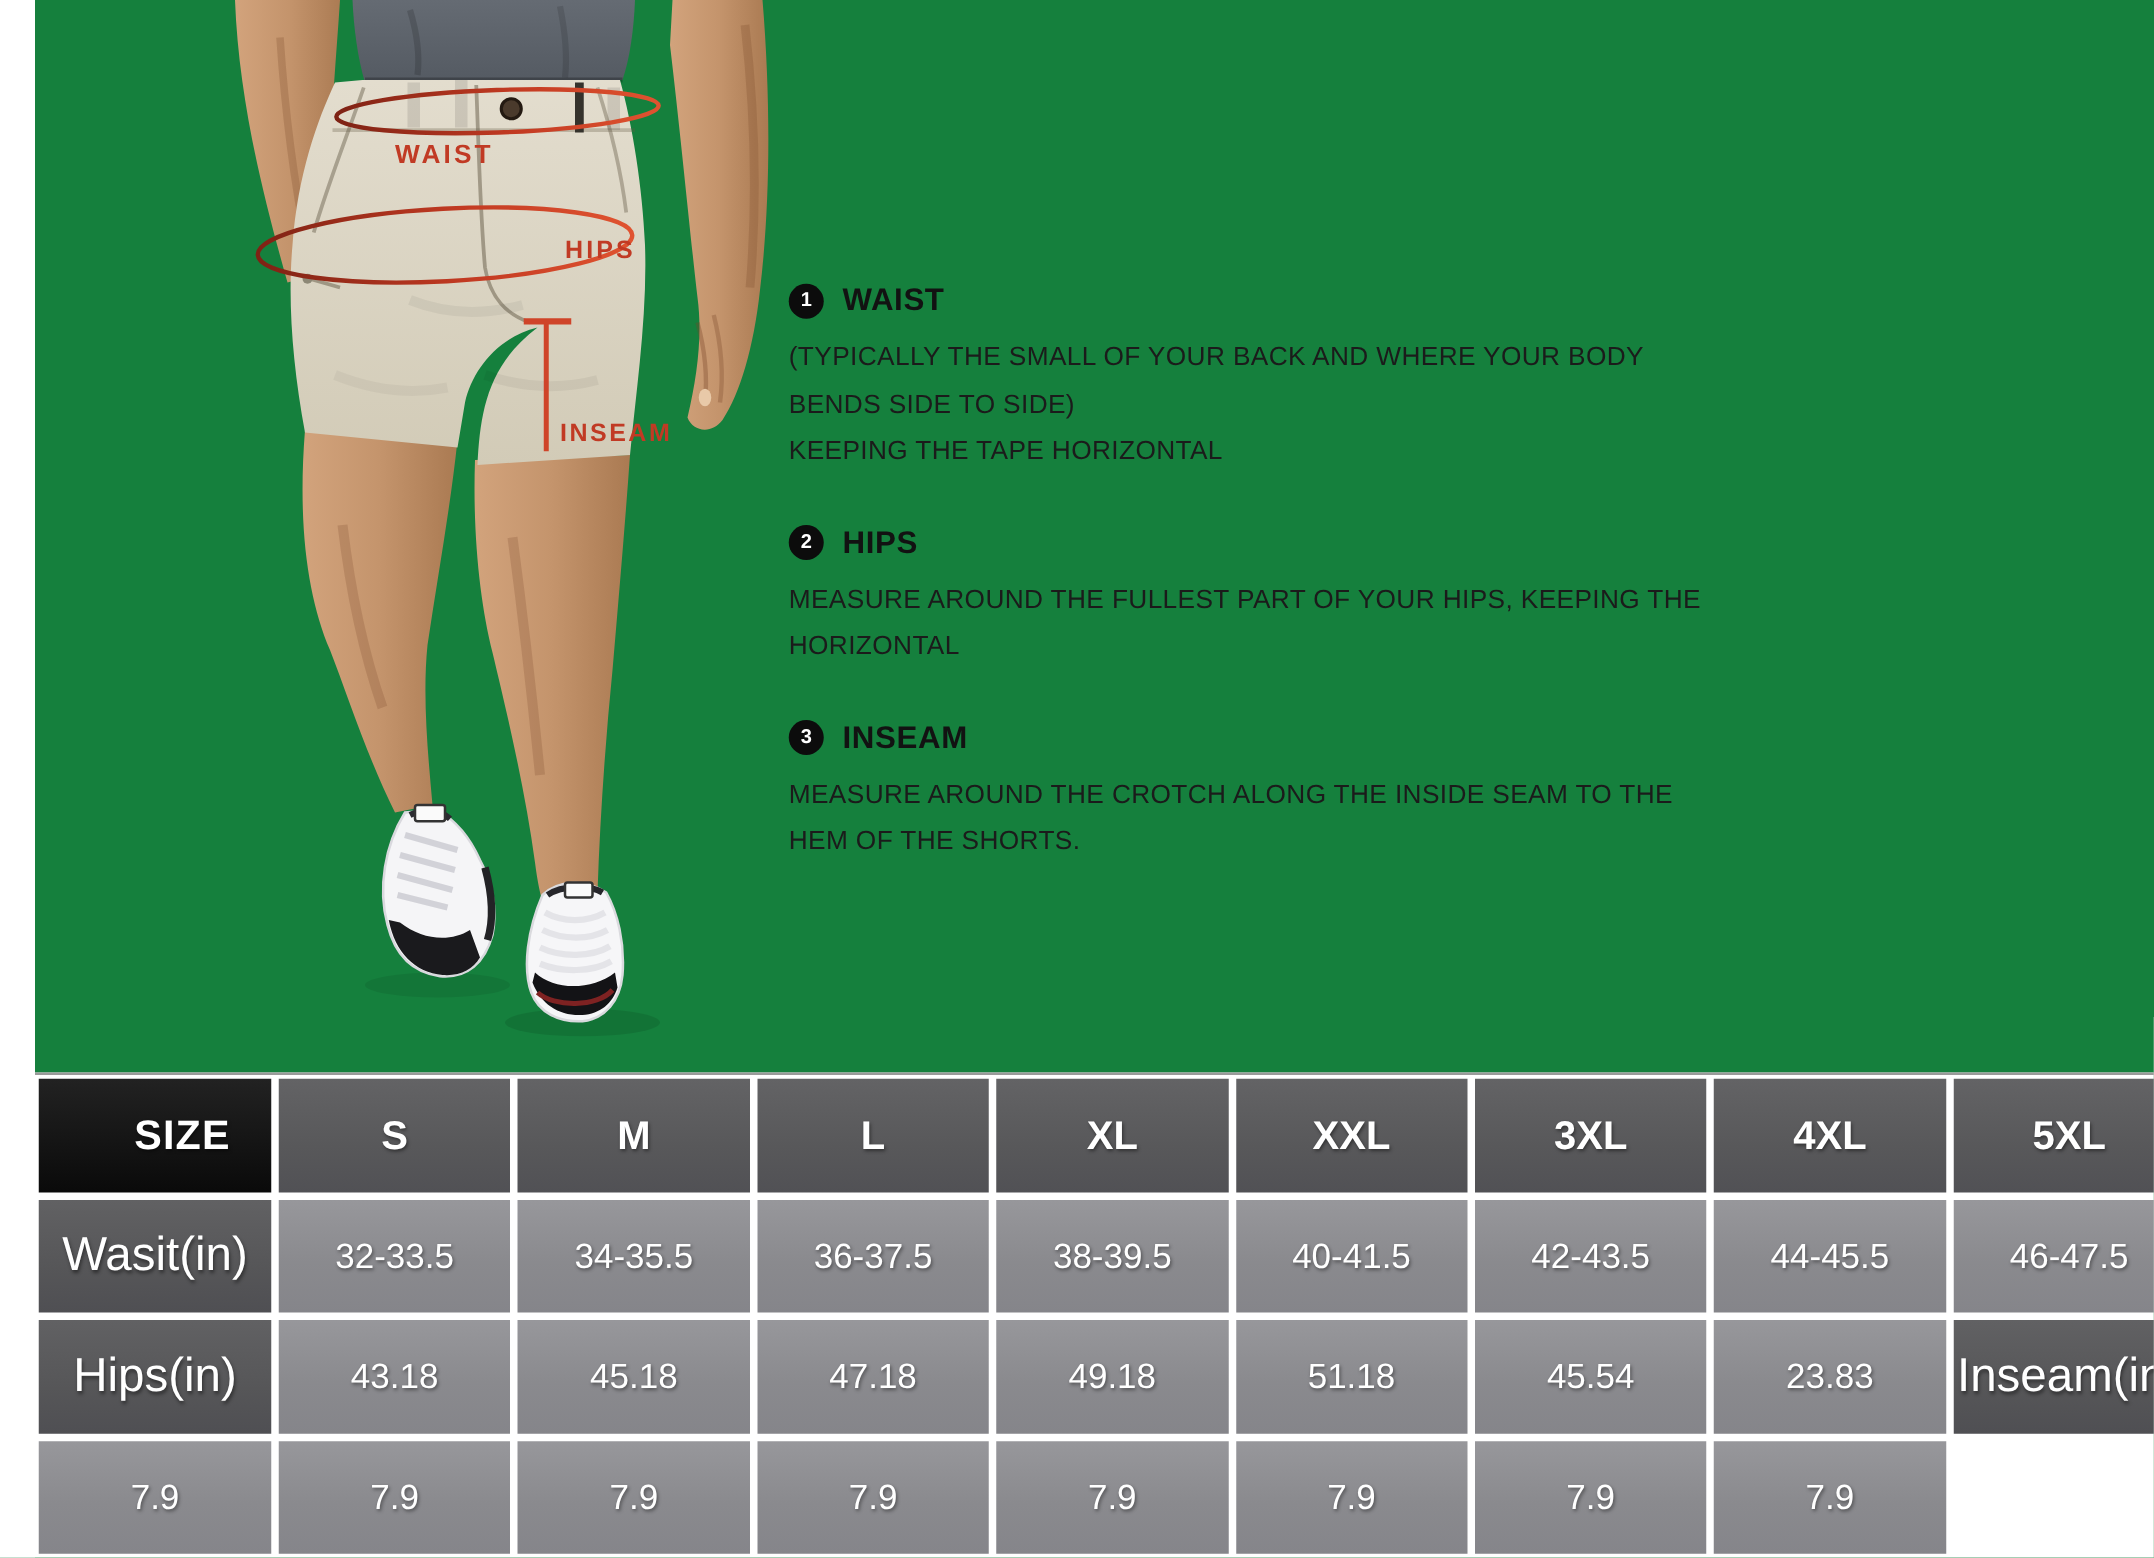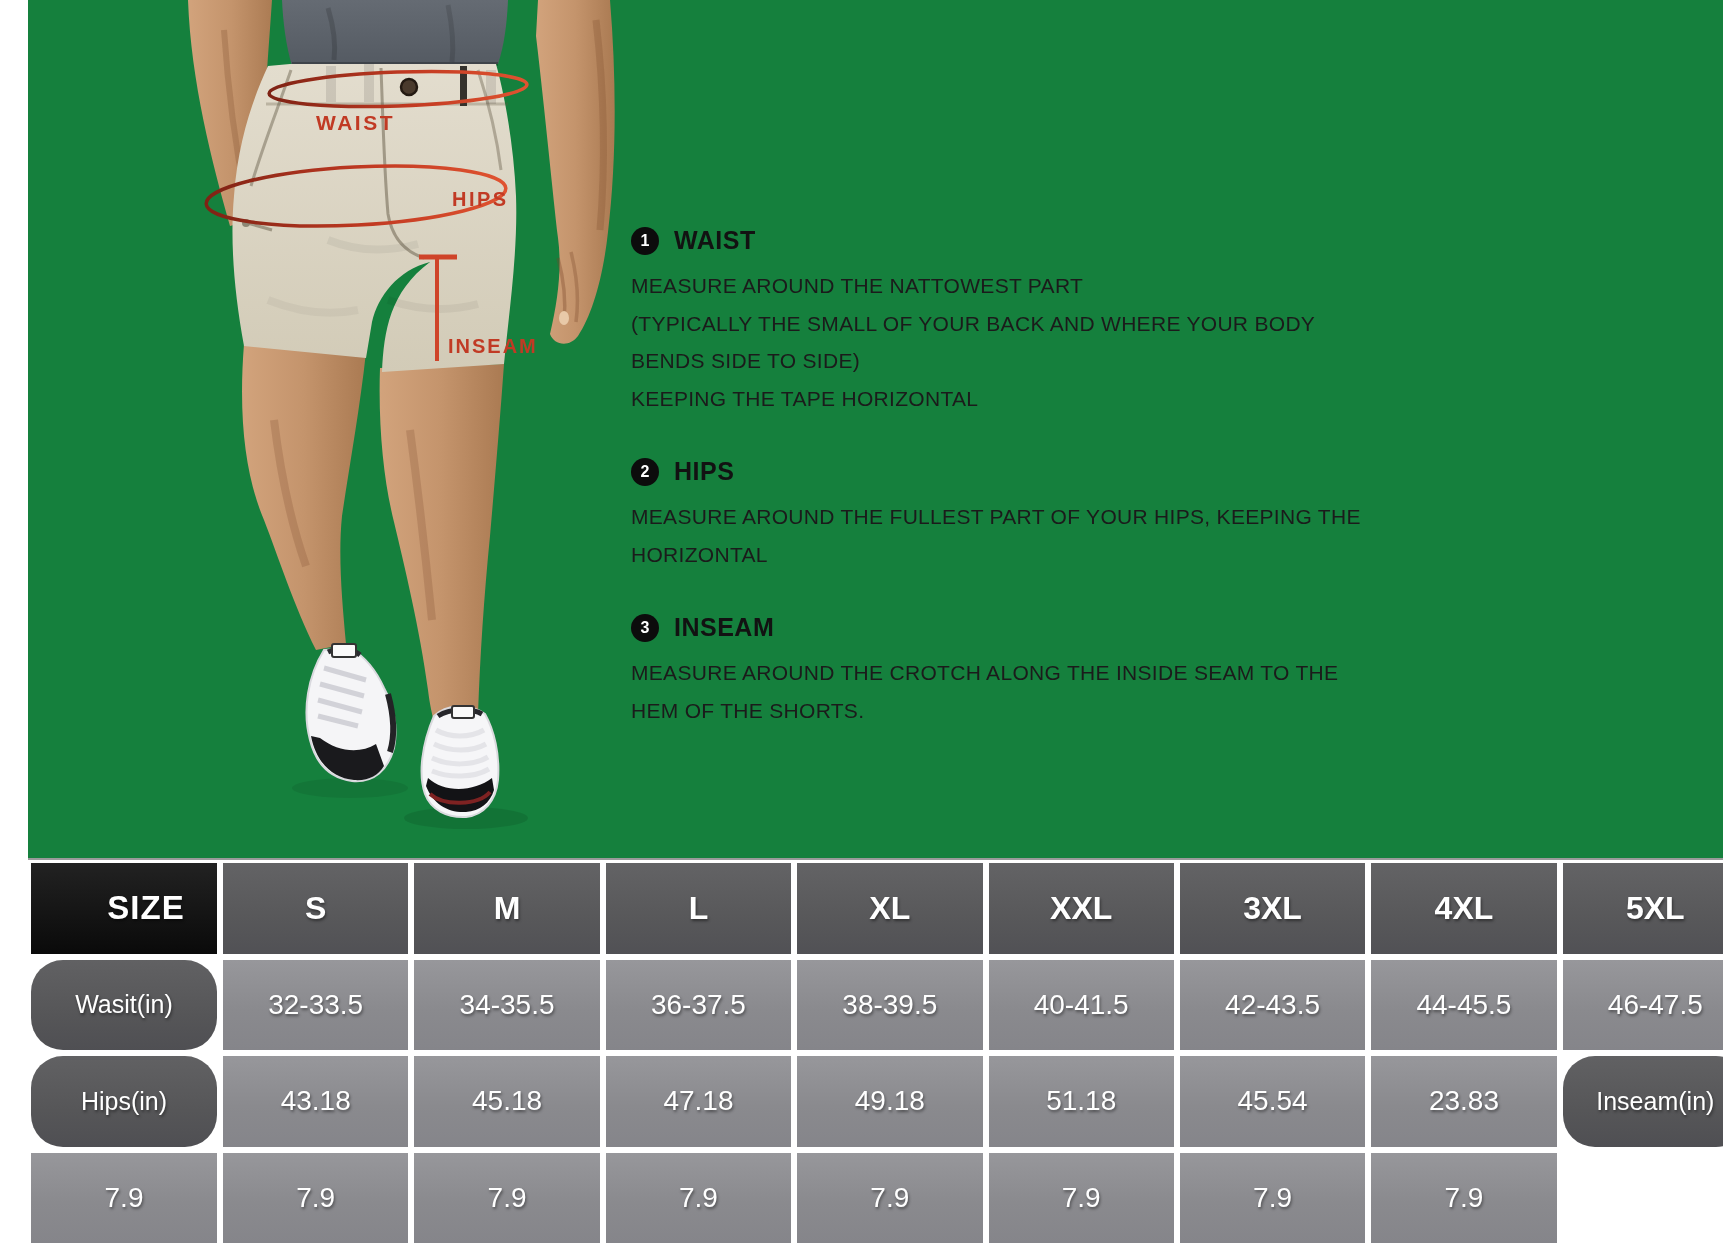--- a/index.html
+++ b/index.html
@@ -28,21 +28,21 @@
     padding:3px;display:grid;gap:6px;
     grid-template-columns:186px repeat(8,1fr);
     grid-template-rows:repeat(4,1fr);
   }
   .cell{
     display:flex;align-items:center;justify-content:center;color:#ffffff;
     text-shadow:1px 2px 3px rgba(0,0,0,.45);
   }
   .c-corner{background:linear-gradient(180deg,#222222,#0a0a0a);font-size:33px;font-weight:bold;letter-spacing:1px;padding-left:44px;}
   .c-head{background:linear-gradient(180deg,#636365,#58585a 60%,#515155);font-size:32px;font-weight:bold;}
-  .c-label{background:linear-gradient(180deg,#616163,#565658 60%,#4f4f53);font-size:25px;border-radius:32px;}
+  .c-label{background:linear-gradient(180deg,#616163,#565658 60%,#4f4f53);font-size:38px;}
   .c-val{background:linear-gradient(180deg,#97979b,#8a8a8e 55%,#85858a);font-size:28px;}
 </style>
 </head>
 <body>
 
 <div class="canvas">
 
   <div class="photo">
     <svg viewBox="0 0 600 860" width="600" height="860">
       <defs>
@@ -152,21 +152,20 @@
     </svg>
   </div>
 
   <div class="instructions">
 
     <div class="instr-block">
       <div class="instr-head">
         <span class="bullet">1</span>
         <span class="instr-title">WAIST</span>
       </div>
-      <div class="instr-line">MEASURE AROUND THE NATTOWEST PART</div>
       <div class="instr-line">(TYPICALLY THE SMALL OF YOUR BACK AND WHERE YOUR BODY</div>
       <div class="instr-line">BENDS SIDE TO SIDE)</div>
       <div class="instr-line">KEEPING THE TAPE HORIZONTAL</div>
     </div>
 
     <div class="instr-block">
       <div class="instr-head">
         <span class="bullet">2</span>
         <span class="instr-title">HIPS</span>
       </div>

